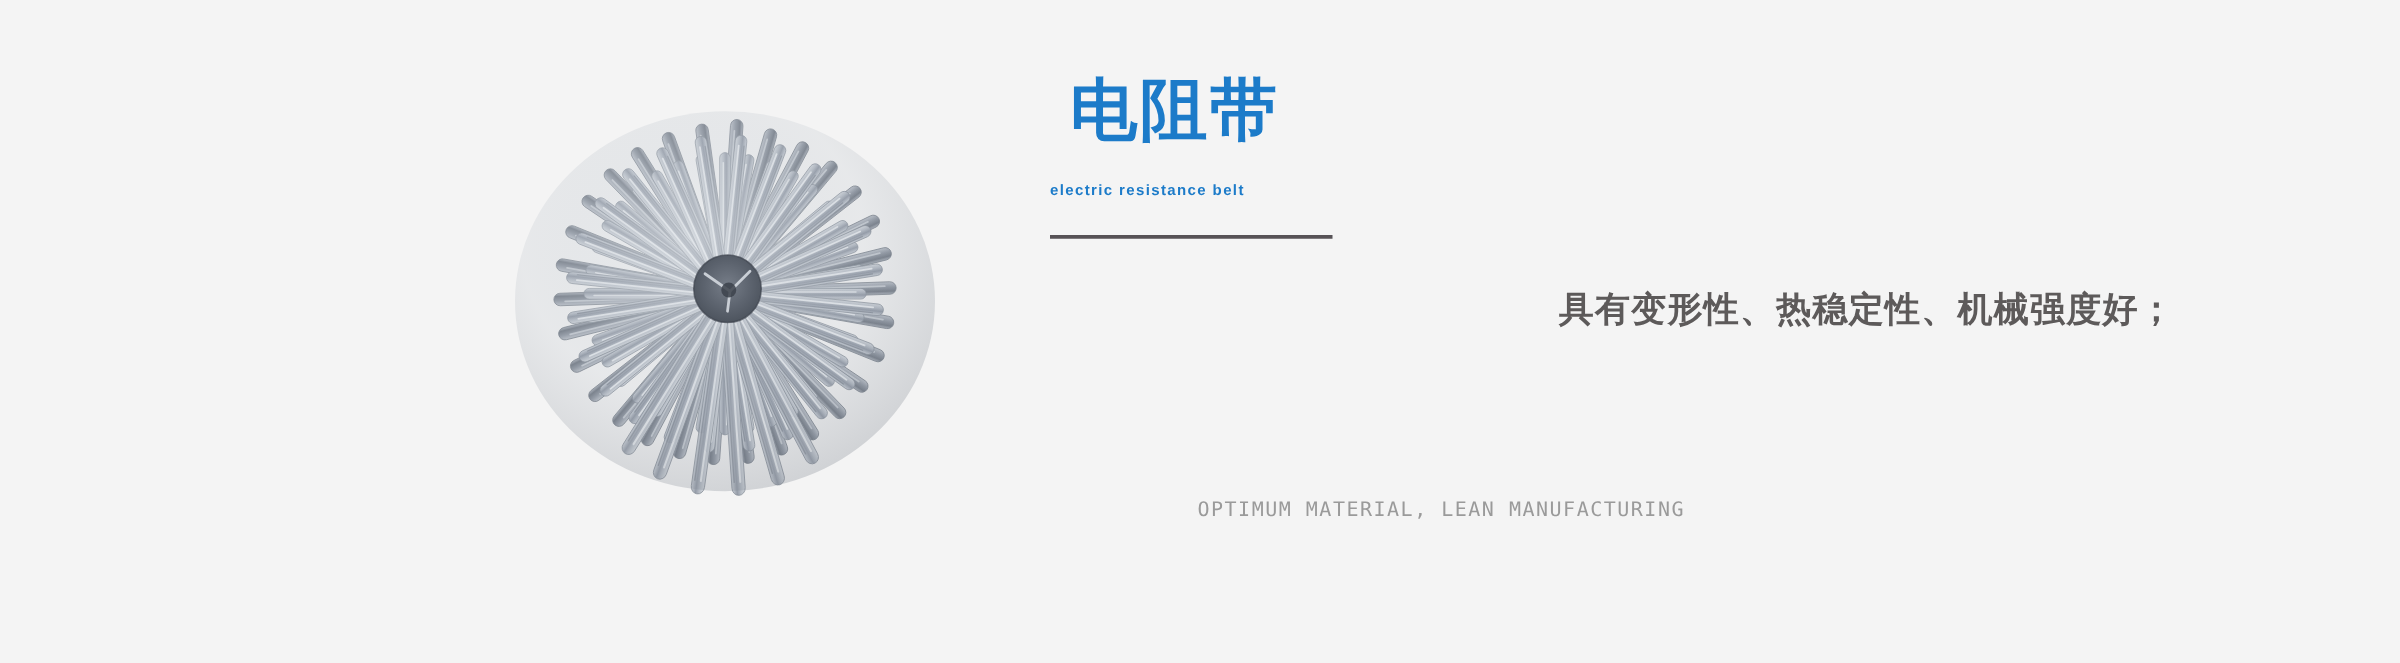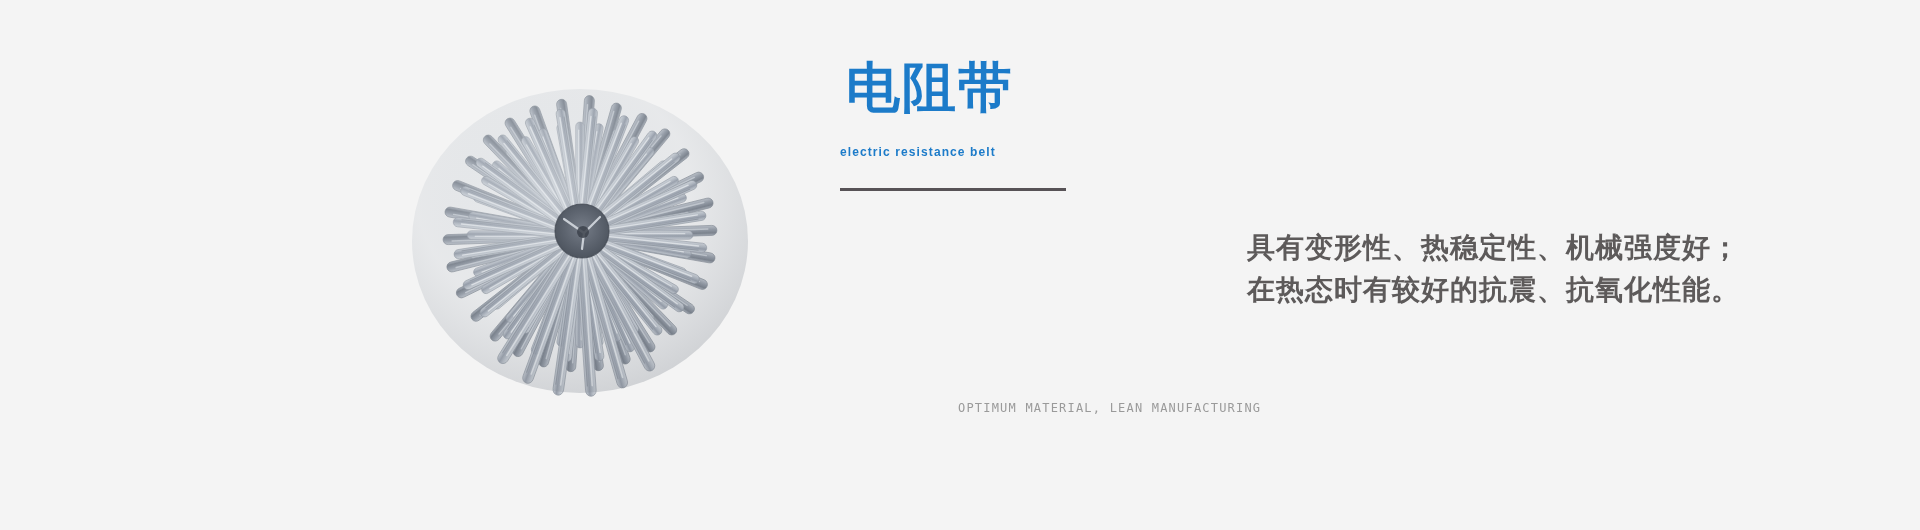--- a/index.html
+++ b/index.html
@@ -47,21 +47,21 @@
     height: 420px;
   }
 
   .title-zh {
     font-size: 54px;
     line-height: 64px;
     font-weight: bold;
     color: #1c7bc9;
     letter-spacing: 2px;
     font-family: "DejaVu Sans", "Liberation Sans", sans-serif;
-    margin-left: 6px;
+    margin-left: 16px;
   }
 
   .title-en {
     font-size: 12px;
     line-height: 22px;
     font-weight: bold;
     color: #1c7bc9;
     letter-spacing: 1.1px;
     margin-top: 21px;
     font-family: "Liberation Sans", sans-serif;
@@ -103,21 +103,21 @@
     line-height: 48px;
     color: #5f5c5c;
     letter-spacing: 3px;
     font-weight: normal;
     font-family: "DejaVu Sans", "Liberation Sans", sans-serif;
     white-space: nowrap;
     text-align: left;
   }
 
   .tagline-en {
-    font-size: 12px;
+    font-size: 16px;
     line-height: 16px;
     color: #9a9a9a;
     letter-spacing: 1.2px;
     font-family: "DejaVu Sans Mono", "Liberation Mono", monospace;
     white-space: nowrap;
     text-align: left;
     margin-top: 4px;
   }
 </style>
 </head>
@@ -289,21 +289,20 @@
   <div class="content">
 
     <h1 class="title-zh">电阻带</h1>
 
     <div class="title-en">electric resistance belt</div>
 
     <div class="divider"></div>
 
     <div class="desc">
       <p class="desc-line">具有变形性、热稳定性、机械强度好；</p>
-      <p class="desc-line">在热态时有较好的抗震、抗氧化性能。</p>
     </div>
   </div>
 
   <div class="tagline-block">
     <div class="tagline-en">OPTIMUM MATERIAL, LEAN MANUFACTURING</div>
   </div>
 
 </div>
 
 </body></html>

